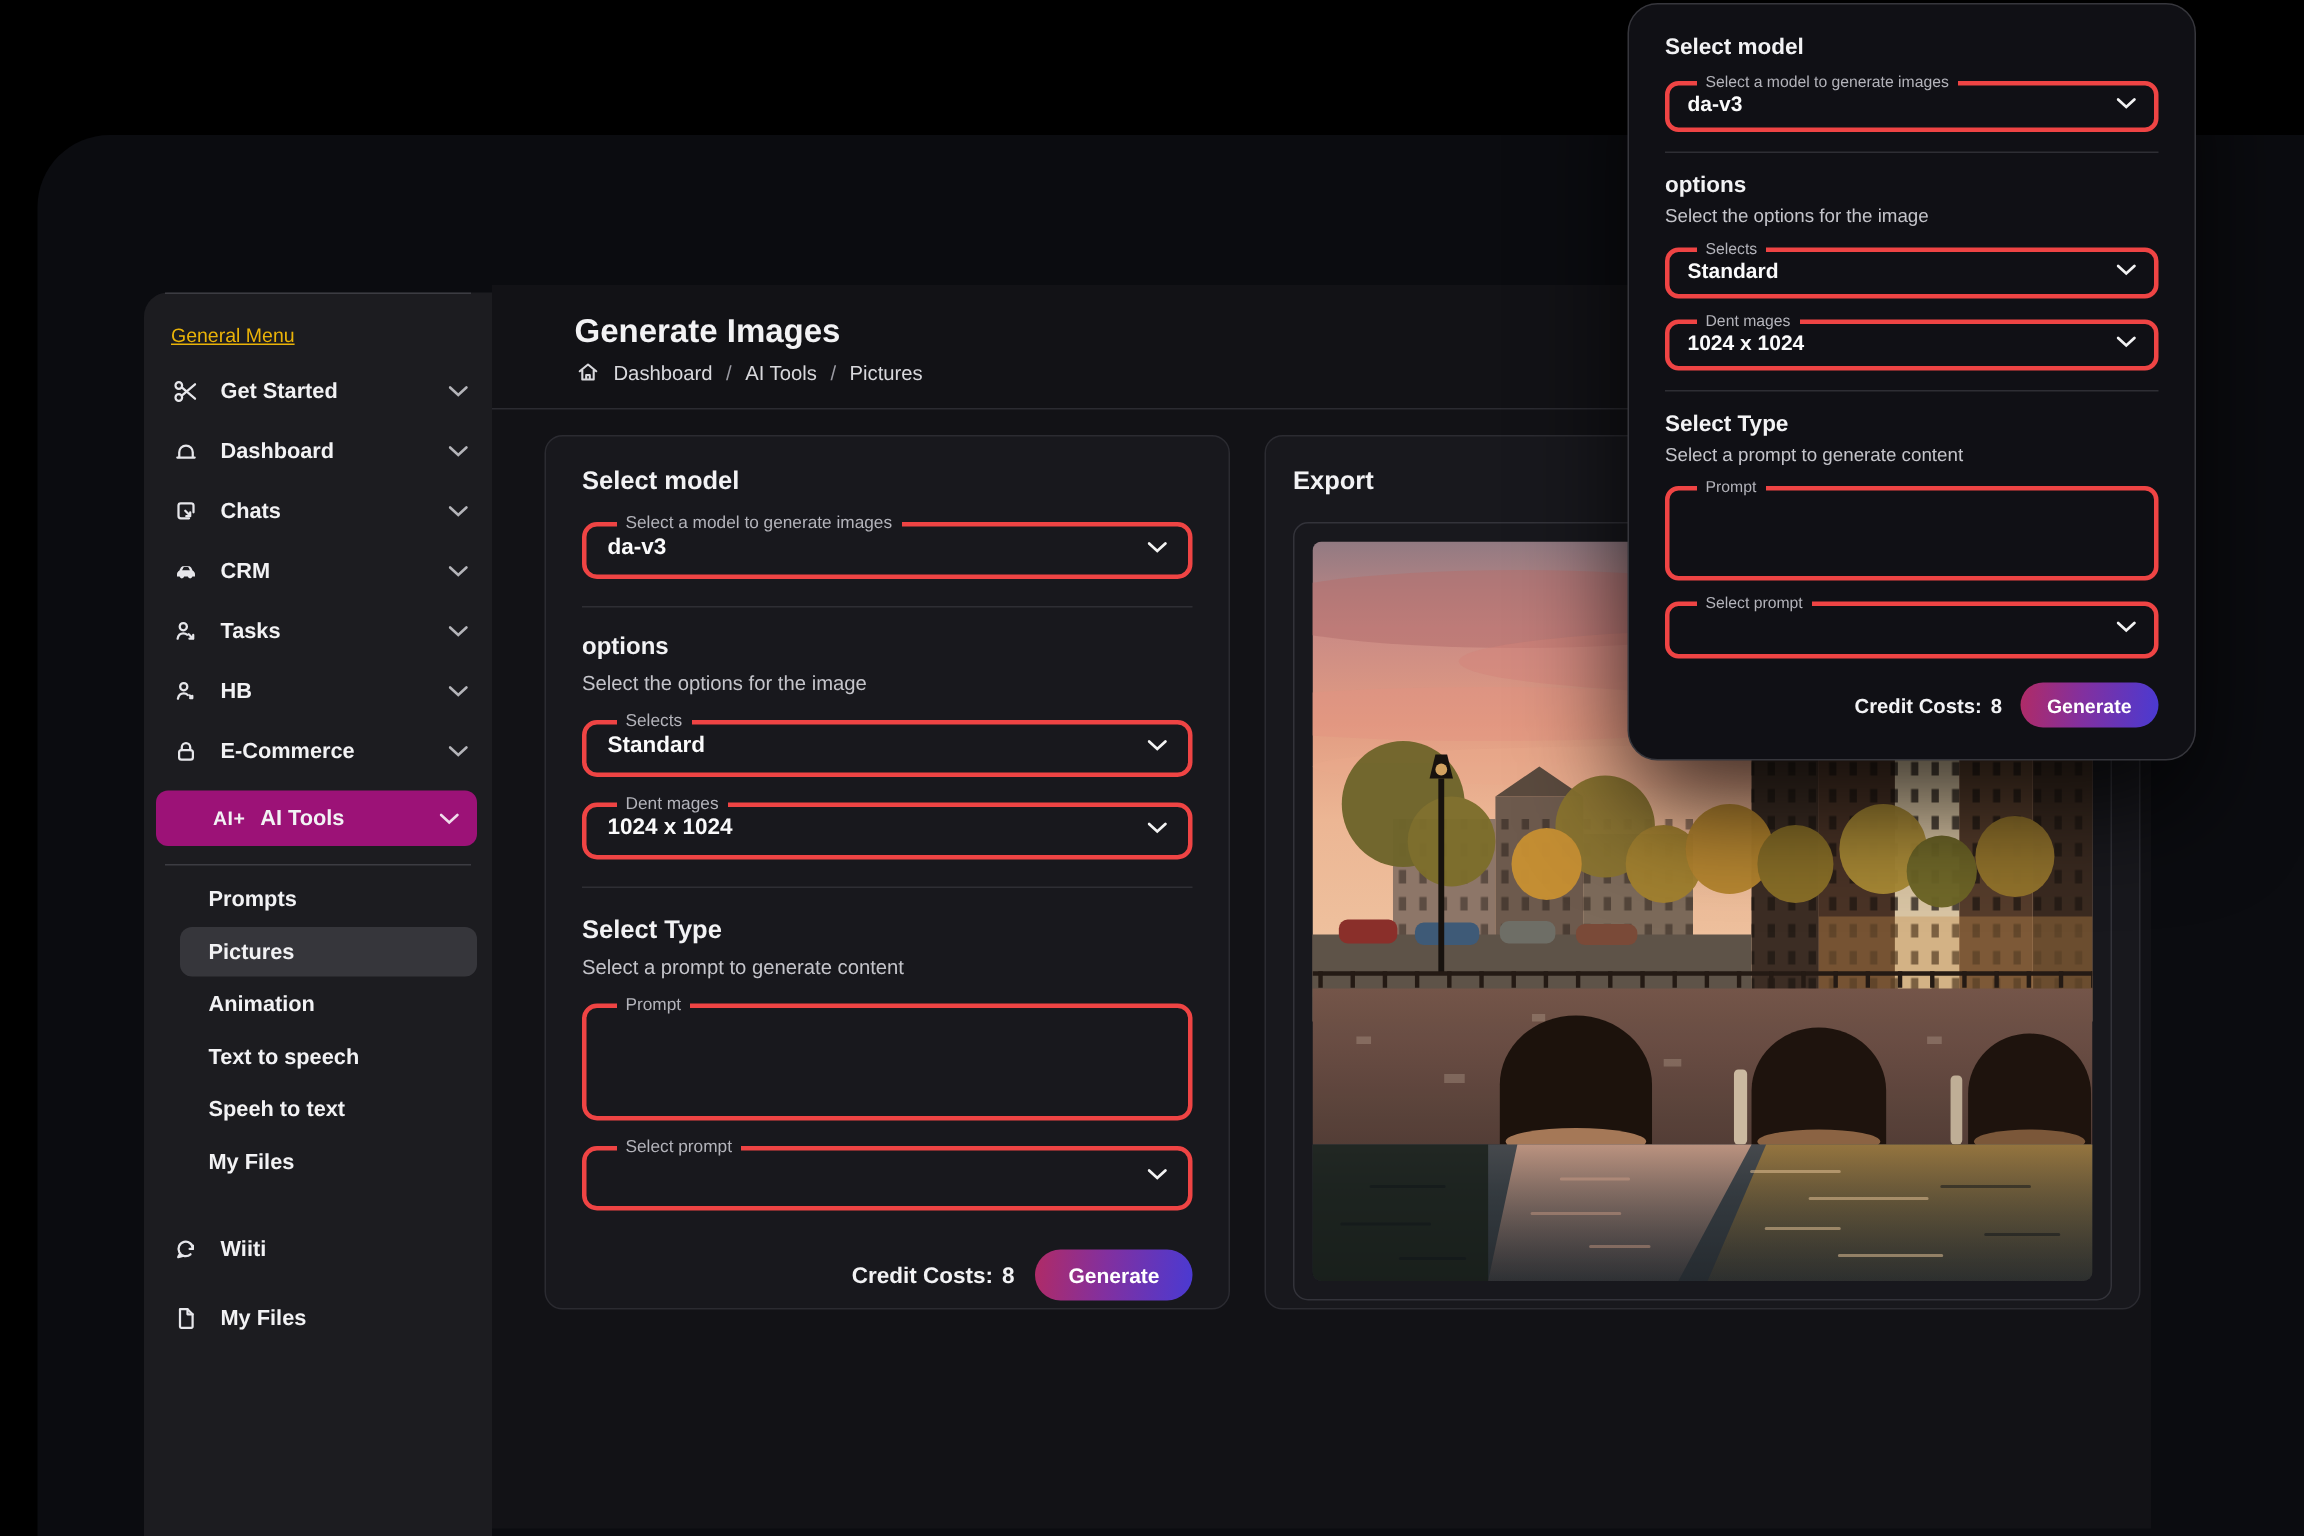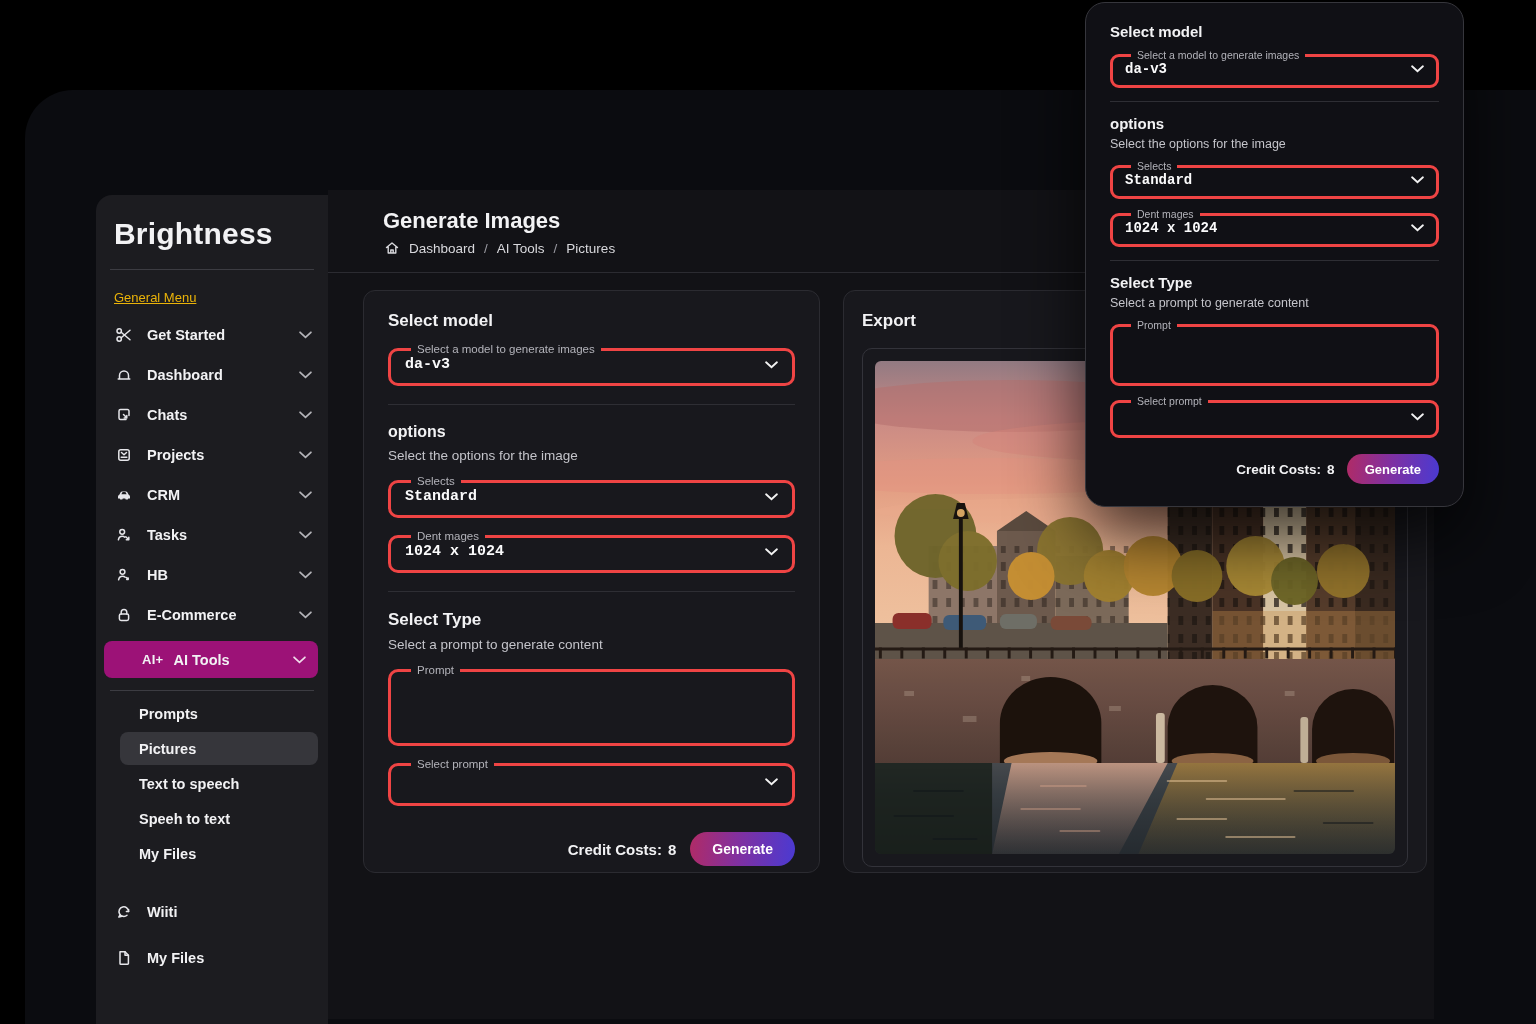--- a/index.html
+++ b/index.html
@@ -50,21 +50,21 @@
   .form-panel { left:35px; top:100px; width:457px; height:583px; padding:20px 24px; }
   .export-panel { left:515px; top:100px; width:584px; height:583px; padding:20px 18px; }
 
   .sec-title { font-size:17px; font-weight:700; }
   .sec-sub { font-size:13.5px; color:#c4c4ca; margin-top:7px; }
   .panel-div { height:1px; background:#2e2e34; margin:18px 0; }
 
   fieldset.field { border:3px solid #ef4444; border-radius:10px; min-width:0;
     padding:1px 14px 10px; position:relative; margin-top:12px; }
   fieldset.field legend { font-size:11.5px; color:#b3b3ba; padding:0 6px; margin-left:6px; }
-  .field-row { display:flex; align-items:center; justify-content:space-between;font-family:Liberation Mono, monospace; }
+  .field-row { display:flex; align-items:center; justify-content:space-between; }
   .field-val { font-size:15px; font-weight:600; color:#fafafb; }
   .field .chev { opacity:.95; }
   .prompt-box textarea { width:100%; height:52px; background:transparent; border:none;
     resize:none; outline:none; color:#fafafb; font-family:"Liberation Sans",sans-serif; font-size:14px; }
 
   .form-footer { display:flex; align-items:center; justify-content:flex-end; gap:14px; margin-top:26px; }
   .credit { font-size:15px; font-weight:700; }
   .credit .val { font-weight:600; margin-left:6px; }
   .gen-btn { border:none; cursor:pointer; color:#fff; font-family:"Liberation Sans",sans-serif;
     font-size:14px; font-weight:600; height:34px; padding:0 22px; border-radius:17px;
@@ -91,21 +91,20 @@
   .float-panel .gen-btn { height:30px; font-size:13px; padding:0 18px; border-radius:15px; }
 
   svg.icon { display:block; }
 </style>
 </head>
 <body>
 
 <div class="backdrop"></div>
 
 <div class="sidebar">
-  <div class="brand">Brightness</div>
   <div class="side-div"></div>
   <div class="section-label">General Menu</div>
 
   <div class="nav-item">
     <span class="ico">
       <svg class="icon" width="18" height="18" viewBox="0 0 18 18" fill="none" stroke="#e6e6ea" stroke-width="1.5" stroke-linecap="round">
           <circle cx="4.2" cy="5" r="2.2"></circle>
           <circle cx="4.2" cy="13" r="2.2"></circle>
           <path d="M6.2 6.3 L15 13.8 M6.2 11.7 L15 4.2"></path>
         </svg>
@@ -134,32 +133,20 @@
           <path d="M14 9.5 V5 a1.5 1.5 0 0 0-1.5-1.5 h-7 A1.5 1.5 0 0 0 4 5 v7 a1.5 1.5 0 0 0 1.5 1.5 H11"></path>
           <path d="M8.5 8.5 l3.3 3.3 M11.8 9.5 v2.6 h-2.6"></path>
         </svg>
     </span>
     <span class="lbl">Chats</span>
     <svg class="chev" viewBox="0 0 12 7" fill="none" stroke="#cfcfd4" stroke-width="1.6" stroke-linecap="round">
         <path d="M1 1 L6 5.6 L11 1"></path>
       </svg>
   </div>
 
-  <div class="nav-item">
-    <span class="ico">
-      <svg class="icon" width="18" height="18" viewBox="0 0 18 18" fill="none" stroke="#e6e6ea" stroke-width="1.5" stroke-linecap="round" stroke-linejoin="round">
-          <rect x="3.8" y="3.8" width="10.4" height="10.4" rx="2"></rect>
-          <path d="M6.5 6.5 L9 8.8 L11.5 6.5 M6.2 11.3 h5.6"></path>
-        </svg>
-    </span>
-    <span class="lbl">Projects</span>
-    <svg class="chev" viewBox="0 0 12 7" fill="none" stroke="#cfcfd4" stroke-width="1.6" stroke-linecap="round">
-        <path d="M1 1 L6 5.6 L11 1"></path>
-      </svg>
-  </div>
 
   <div class="nav-item">
     <span class="ico">
       <svg class="icon" width="18" height="18" viewBox="0 0 18 18" fill="#e6e6ea">
           <path d="M3 10.8 c0-1 .6-1.9 1.5-2.3 l1-2 c.3-.6 1-1 1.7-1 h3.6 c.7 0 1.4.4 1.7 1 l1 2 c.9.4 1.5 1.3 1.5 2.3 v1.6 h-1.7 a1.6 1.6 0 0 1-3.1 0 h-2.4 a1.6 1.6 0 0 1-3.1 0 H3 z M6.4 8.2 h5.2 l-.8-1.7 a.8.8 0 0 0-.7-.5 H7.9 a.8.8 0 0 0-.7.5 z"></path>
         </svg>
     </span>
     <span class="lbl">CRM</span>
     <svg class="chev" viewBox="0 0 12 7" fill="none" stroke="#cfcfd4" stroke-width="1.6" stroke-linecap="round">
         <path d="M1 1 L6 5.6 L11 1"></path>
@@ -214,20 +201,23 @@
         <path d="M1 1 L6 5.6 L11 1"></path>
       </svg>
   </div>
   <div class="sub-div"></div>
 
   <div class="sub-item">
       <span>Prompts</span>
     </div>
   <div class="sub-item active">
       <span>Pictures</span>
+    </div>
+  <div class="sub-item">
+      <span>Animation</span>
     </div>
   <div class="sub-item">
       <span>Text to speech</span>
     </div>
   <div class="sub-item">
       <span>Speeh to text</span>
     </div>
   <div class="sub-item">
       <span>My Files</span>
     </div>

